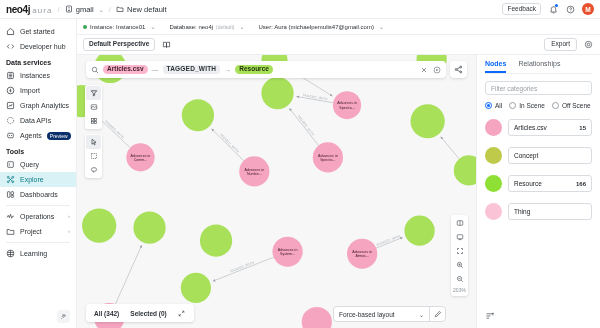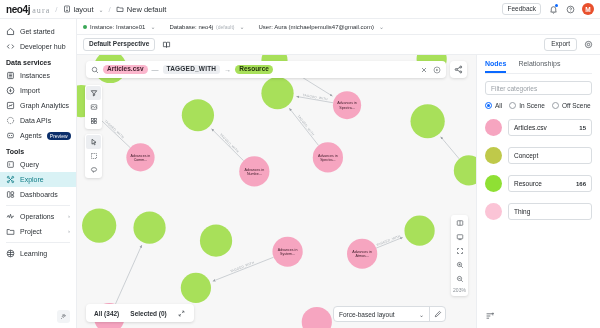--- a/index.html
+++ b/index.html
@@ -15,21 +15,21 @@
   
   .topbar {
     height: 19px; flex: 0 0 19px;
     display: flex; align-items: center;
     padding: 0 6px 0 6px;
     border-bottom: 1px solid #eceef1;
     background: #fff;
   }
   .logo { display: flex; align-items: baseline; gap: 2px; }
   .logo-neo4j { font-size: 10px; font-weight: 700; letter-spacing: -0.4px; color: #18191b; }
-  .logo-aura { font-size: 8px; color: #9aa0a6; letter-spacing: 1.1px; font-family: Liberation Serif, serif; }
+  .logo-aura { font-size: 8px; color: #9aa0a6; letter-spacing: 1.1px; }
   .tb-sep { color: #c9ced4; font-size: 8px; margin: 0 5px; }
   .tb-item { display: flex; align-items: center; gap: 3px; font-size: 7.5px; color: #2c3136; }
   .tb-item .ic { width: 8px; height: 8px; flex: 0 0 8px; display:inline-flex; align-items:center; justify-content:center; }
   .tb-item .ic svg { width: 8px; height: 8px; display:block; }
   .caret { font-size: 6px; color: #8b9197; margin-left: 2px; }
   .tb-right { margin-left: auto; display: flex; align-items: center; gap: 7px; }
   .feedback-btn {
     font-size: 6.5px; border: 1px solid #d9dde1; border-radius: 3px;
     padding: 2px 4px; color: #2c3136; background: #fff; line-height: 1;
   }
@@ -231,21 +231,21 @@
       <span class="logo-aura">aura</span>
     </div>
     <span class="tb-sep">/</span>
     <div class="tb-item">
       <span class="ic">
         <svg viewBox="0 0 16 16" fill="none" stroke="#3a4047" stroke-width="1.4">
             <rect x="3" y="2" width="10" height="12" rx="1"></rect>
             <path d="M6 5h1M9 5h1M6 8h1M9 8h1M6 11h4"></path>
           </svg>
       </span>
-      <span>layout</span>
+      <span>gmail</span>
       <span class="caret">⌄</span>
     </div>
     <span class="tb-sep">/</span>
     <div class="tb-item">
       <span class="ic">
         <svg viewBox="0 0 16 16" fill="none" stroke="#3a4047" stroke-width="1.4">
             <path d="M2 4.5h4l1.2 1.5H14v7H2z"></path>
           </svg>
       </span>
       <span>New default</span>

